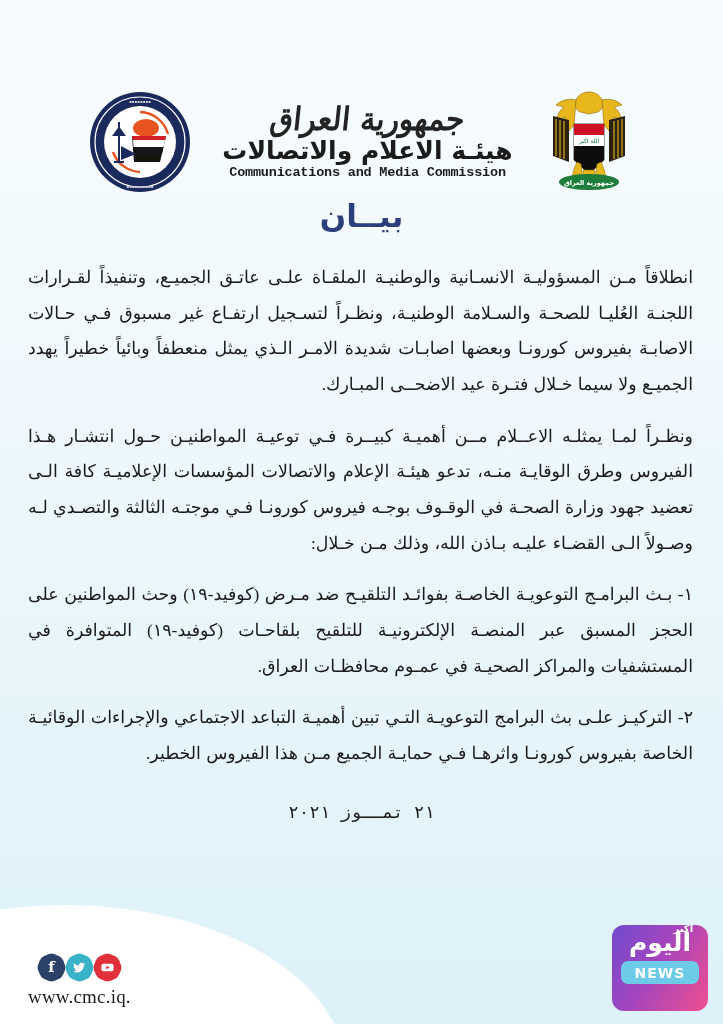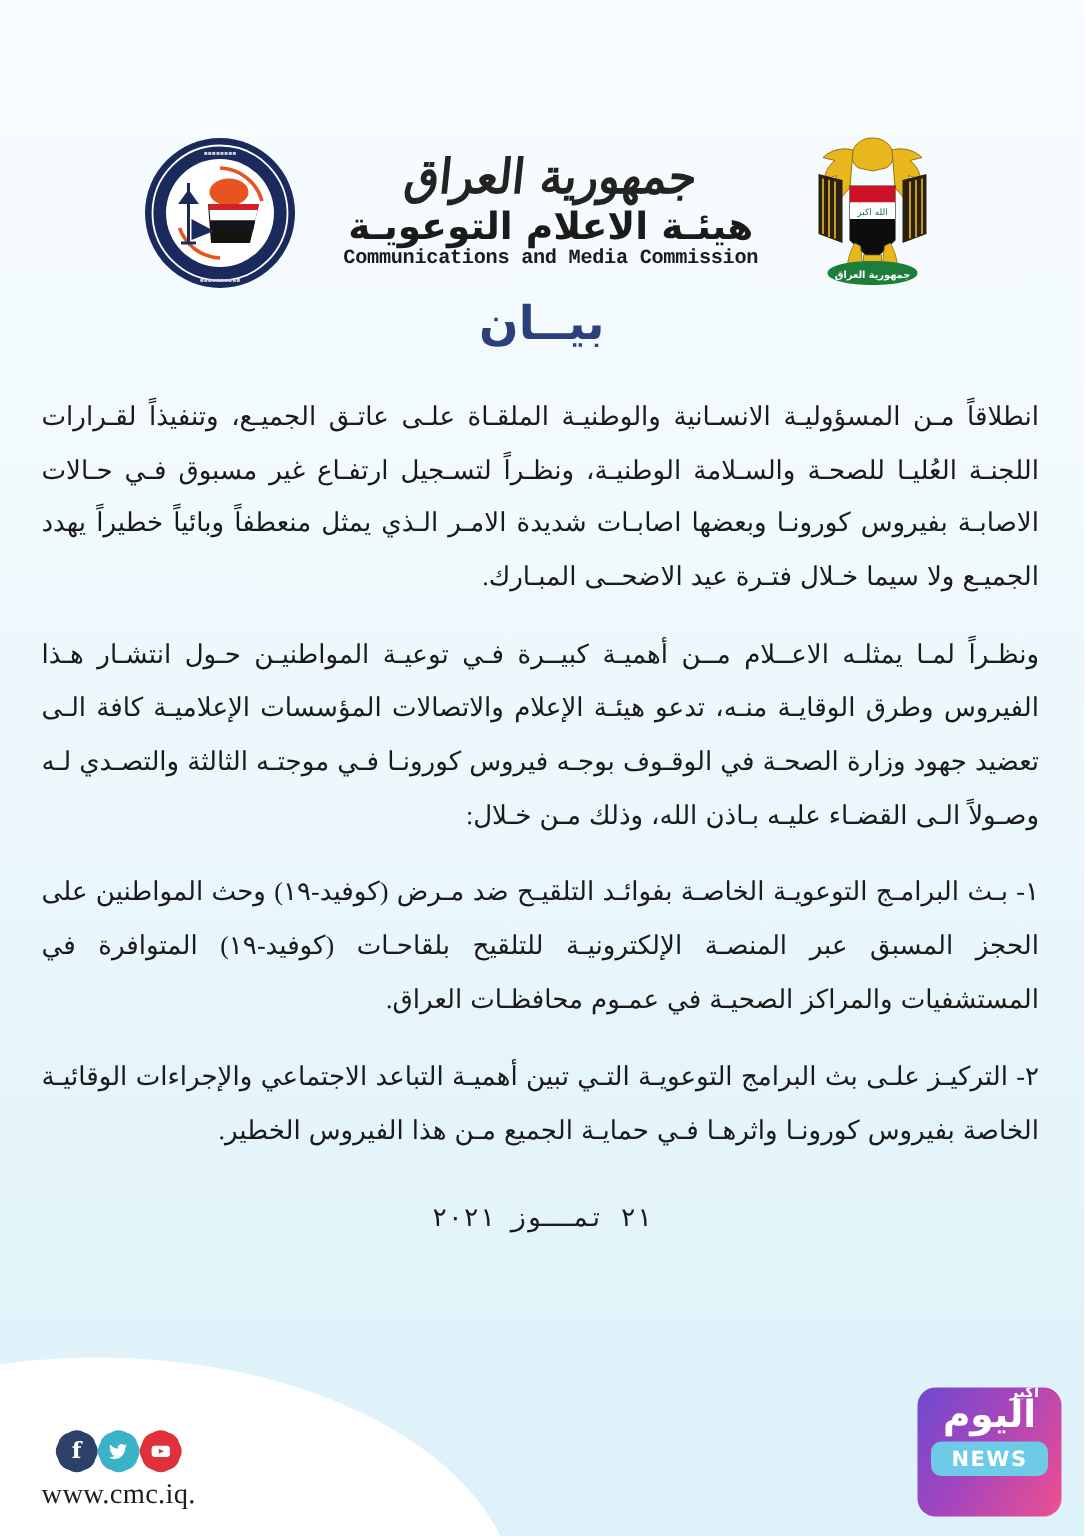--- a/index.html
+++ b/index.html
@@ -296,21 +296,21 @@
         <path d="M33 56 L48 64 L33 70 Z" fill="#1b2a5c"></path>
         <g fill="#cfcfd8" font-family="DejaVu Sans, sans-serif" font-size="4">
           <text x="52" y="13" text-anchor="middle">▪▪▪▪▪▪▪▪</text>
           <text x="52" y="98" text-anchor="middle">▪▪▪▪▪▪▪▪▪▪</text>
         </g>
       </svg>
     </div>
 
     <div class="wordmark">
       <div class="wm-republic">جمهورية العراق</div>
-      <div class="wm-commission">هيئـة الاعلام التوعويـة</div>
+      <div class="wm-commission">هيئـة الاعلام والاتصالات</div>
       <div class="wm-english">Communications and Media Commission</div>
     </div>
 
     <div class="eagle-wrap">
       <svg viewBox="0 0 92 112" width="92" height="112" aria-hidden="true">
         <g fill="#e8b71d" stroke="#8a6a00" stroke-width="0.6">
           <path d="M46 6 C40 6 35 9 33 14 C31 19 33 24 37 26 L46 28 L55 26 C59 24 61 19 59 14 C57 9 52 6 46 6 Z"></path>
           <path d="M33 14 C26 12 18 14 13 19 L21 21 C17 24 14 29 14 34 L22 31 C20 36 21 42 25 46 L31 39 Z"></path>
           <path d="M59 14 C66 12 74 14 79 19 L71 21 C75 24 78 29 78 34 L70 31 C72 36 71 42 67 46 L61 39 Z"></path>
         </g>

